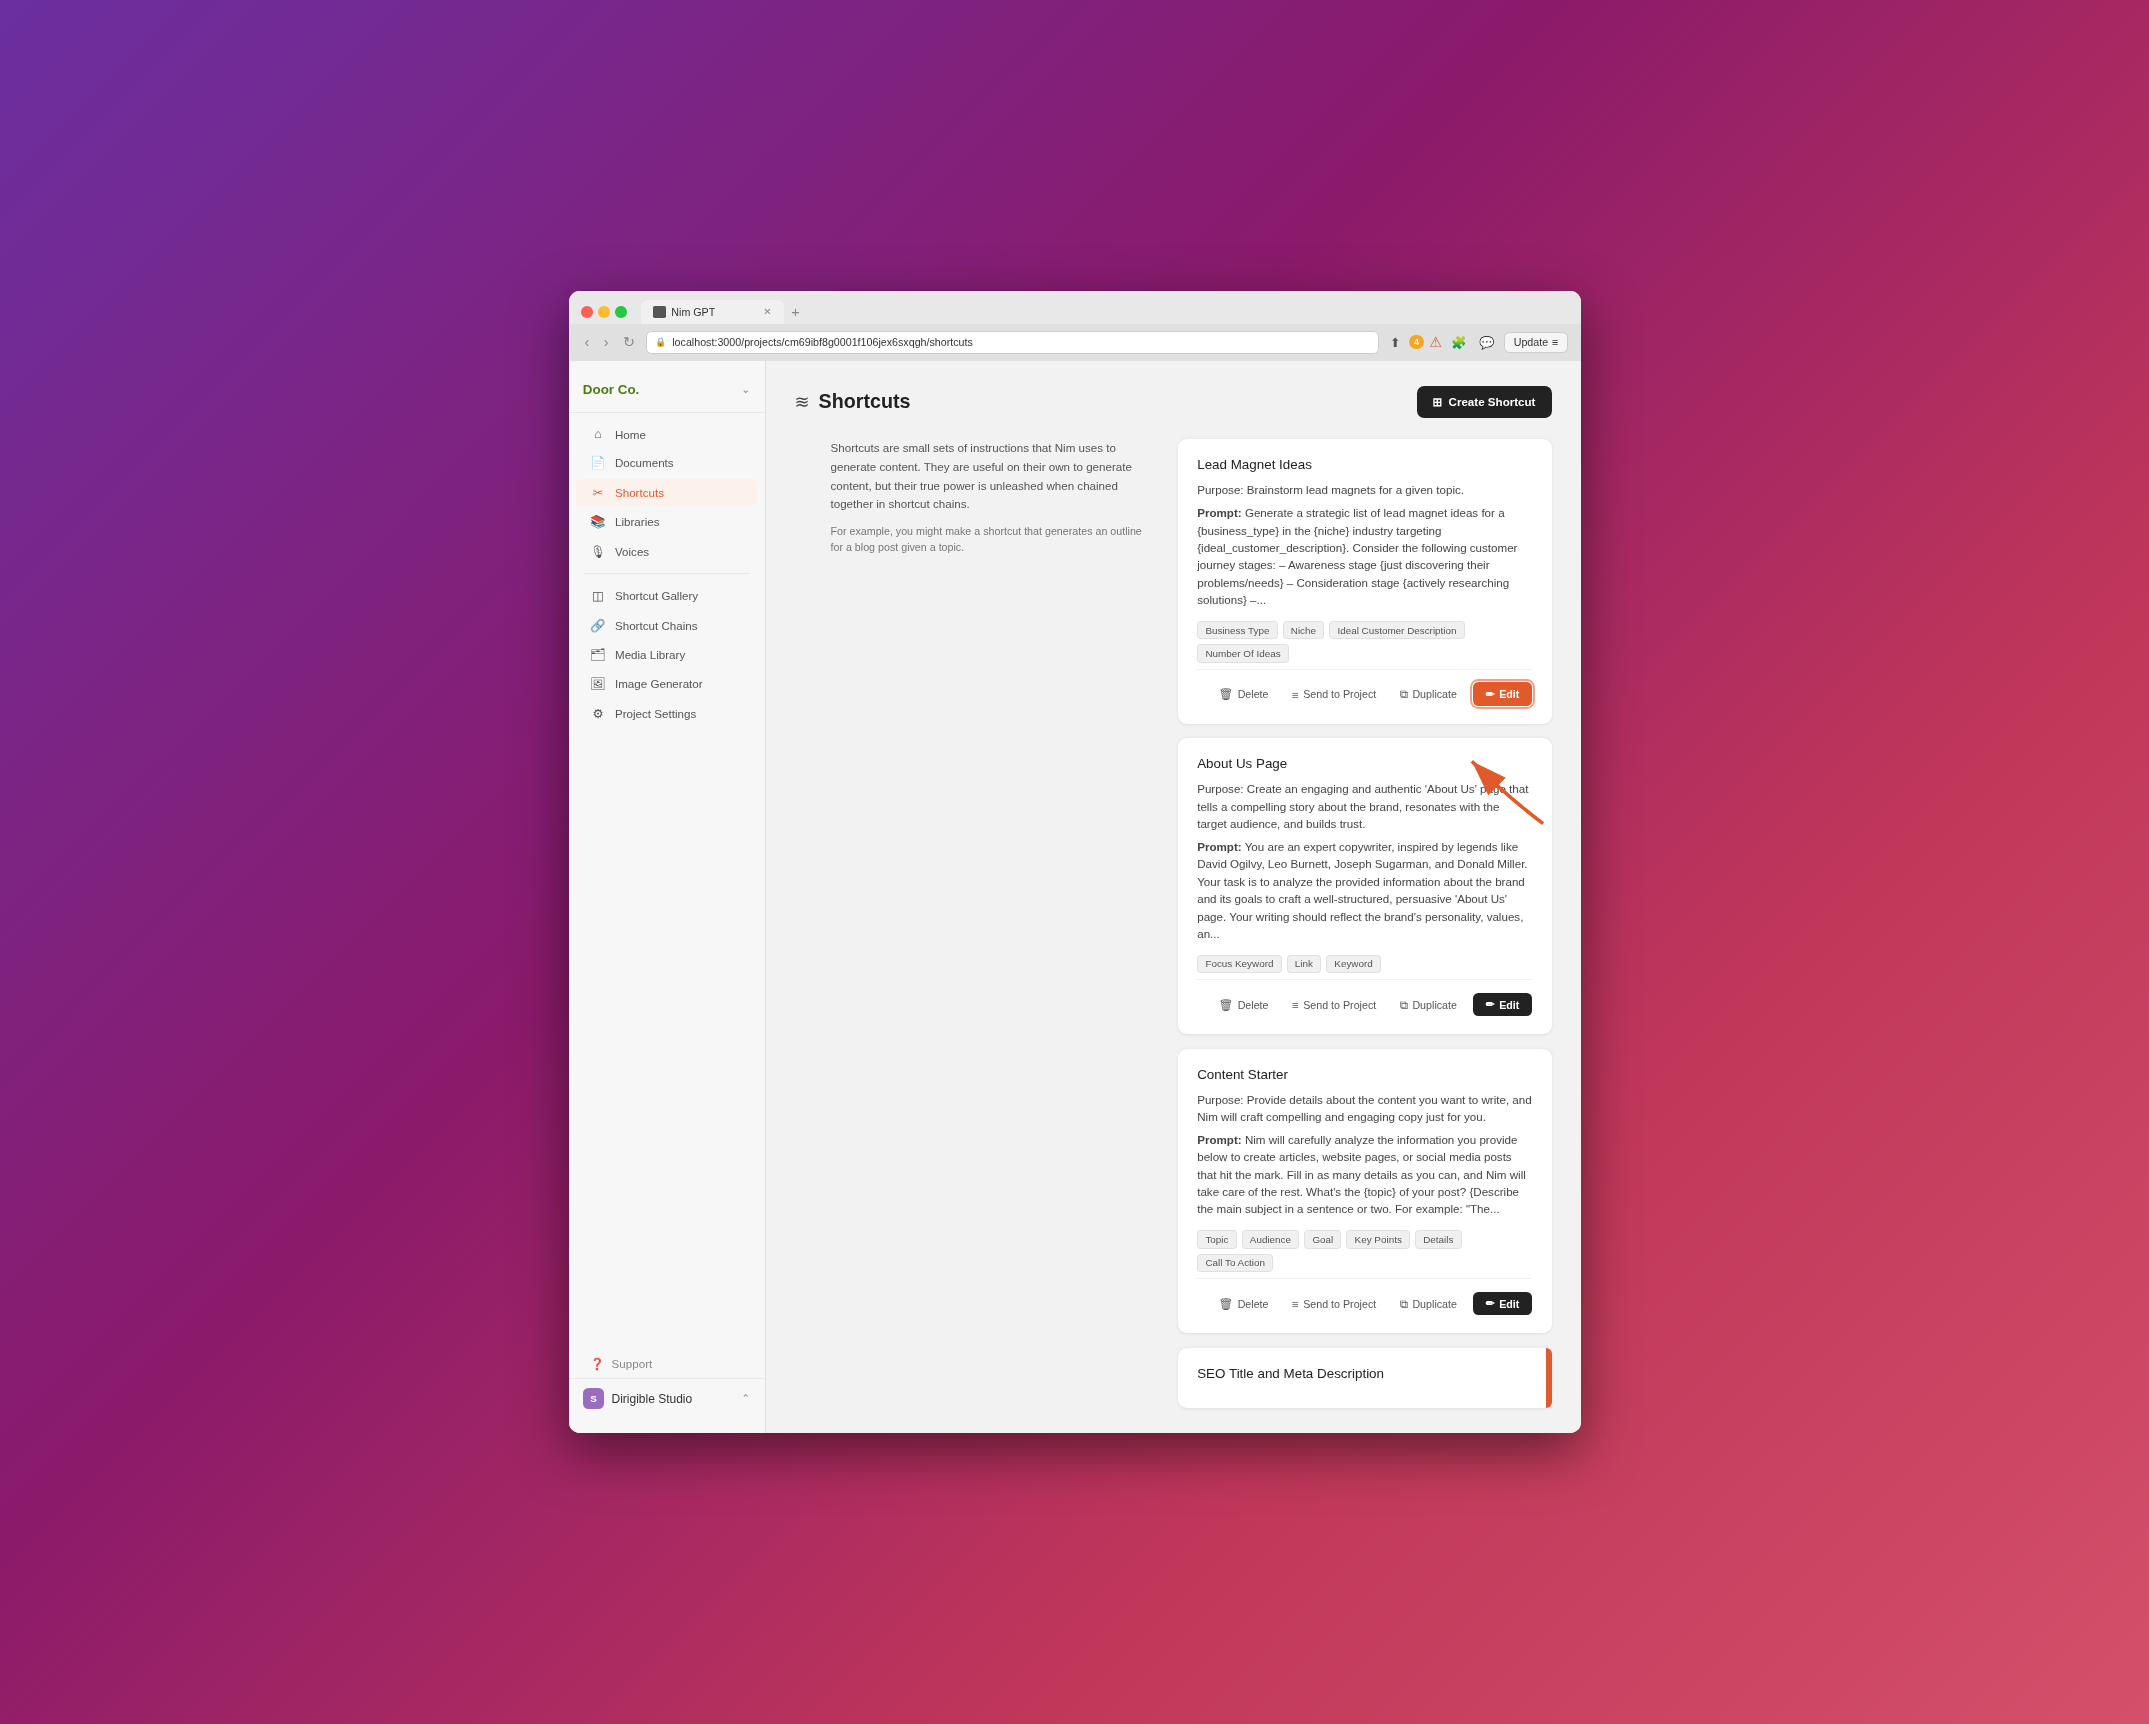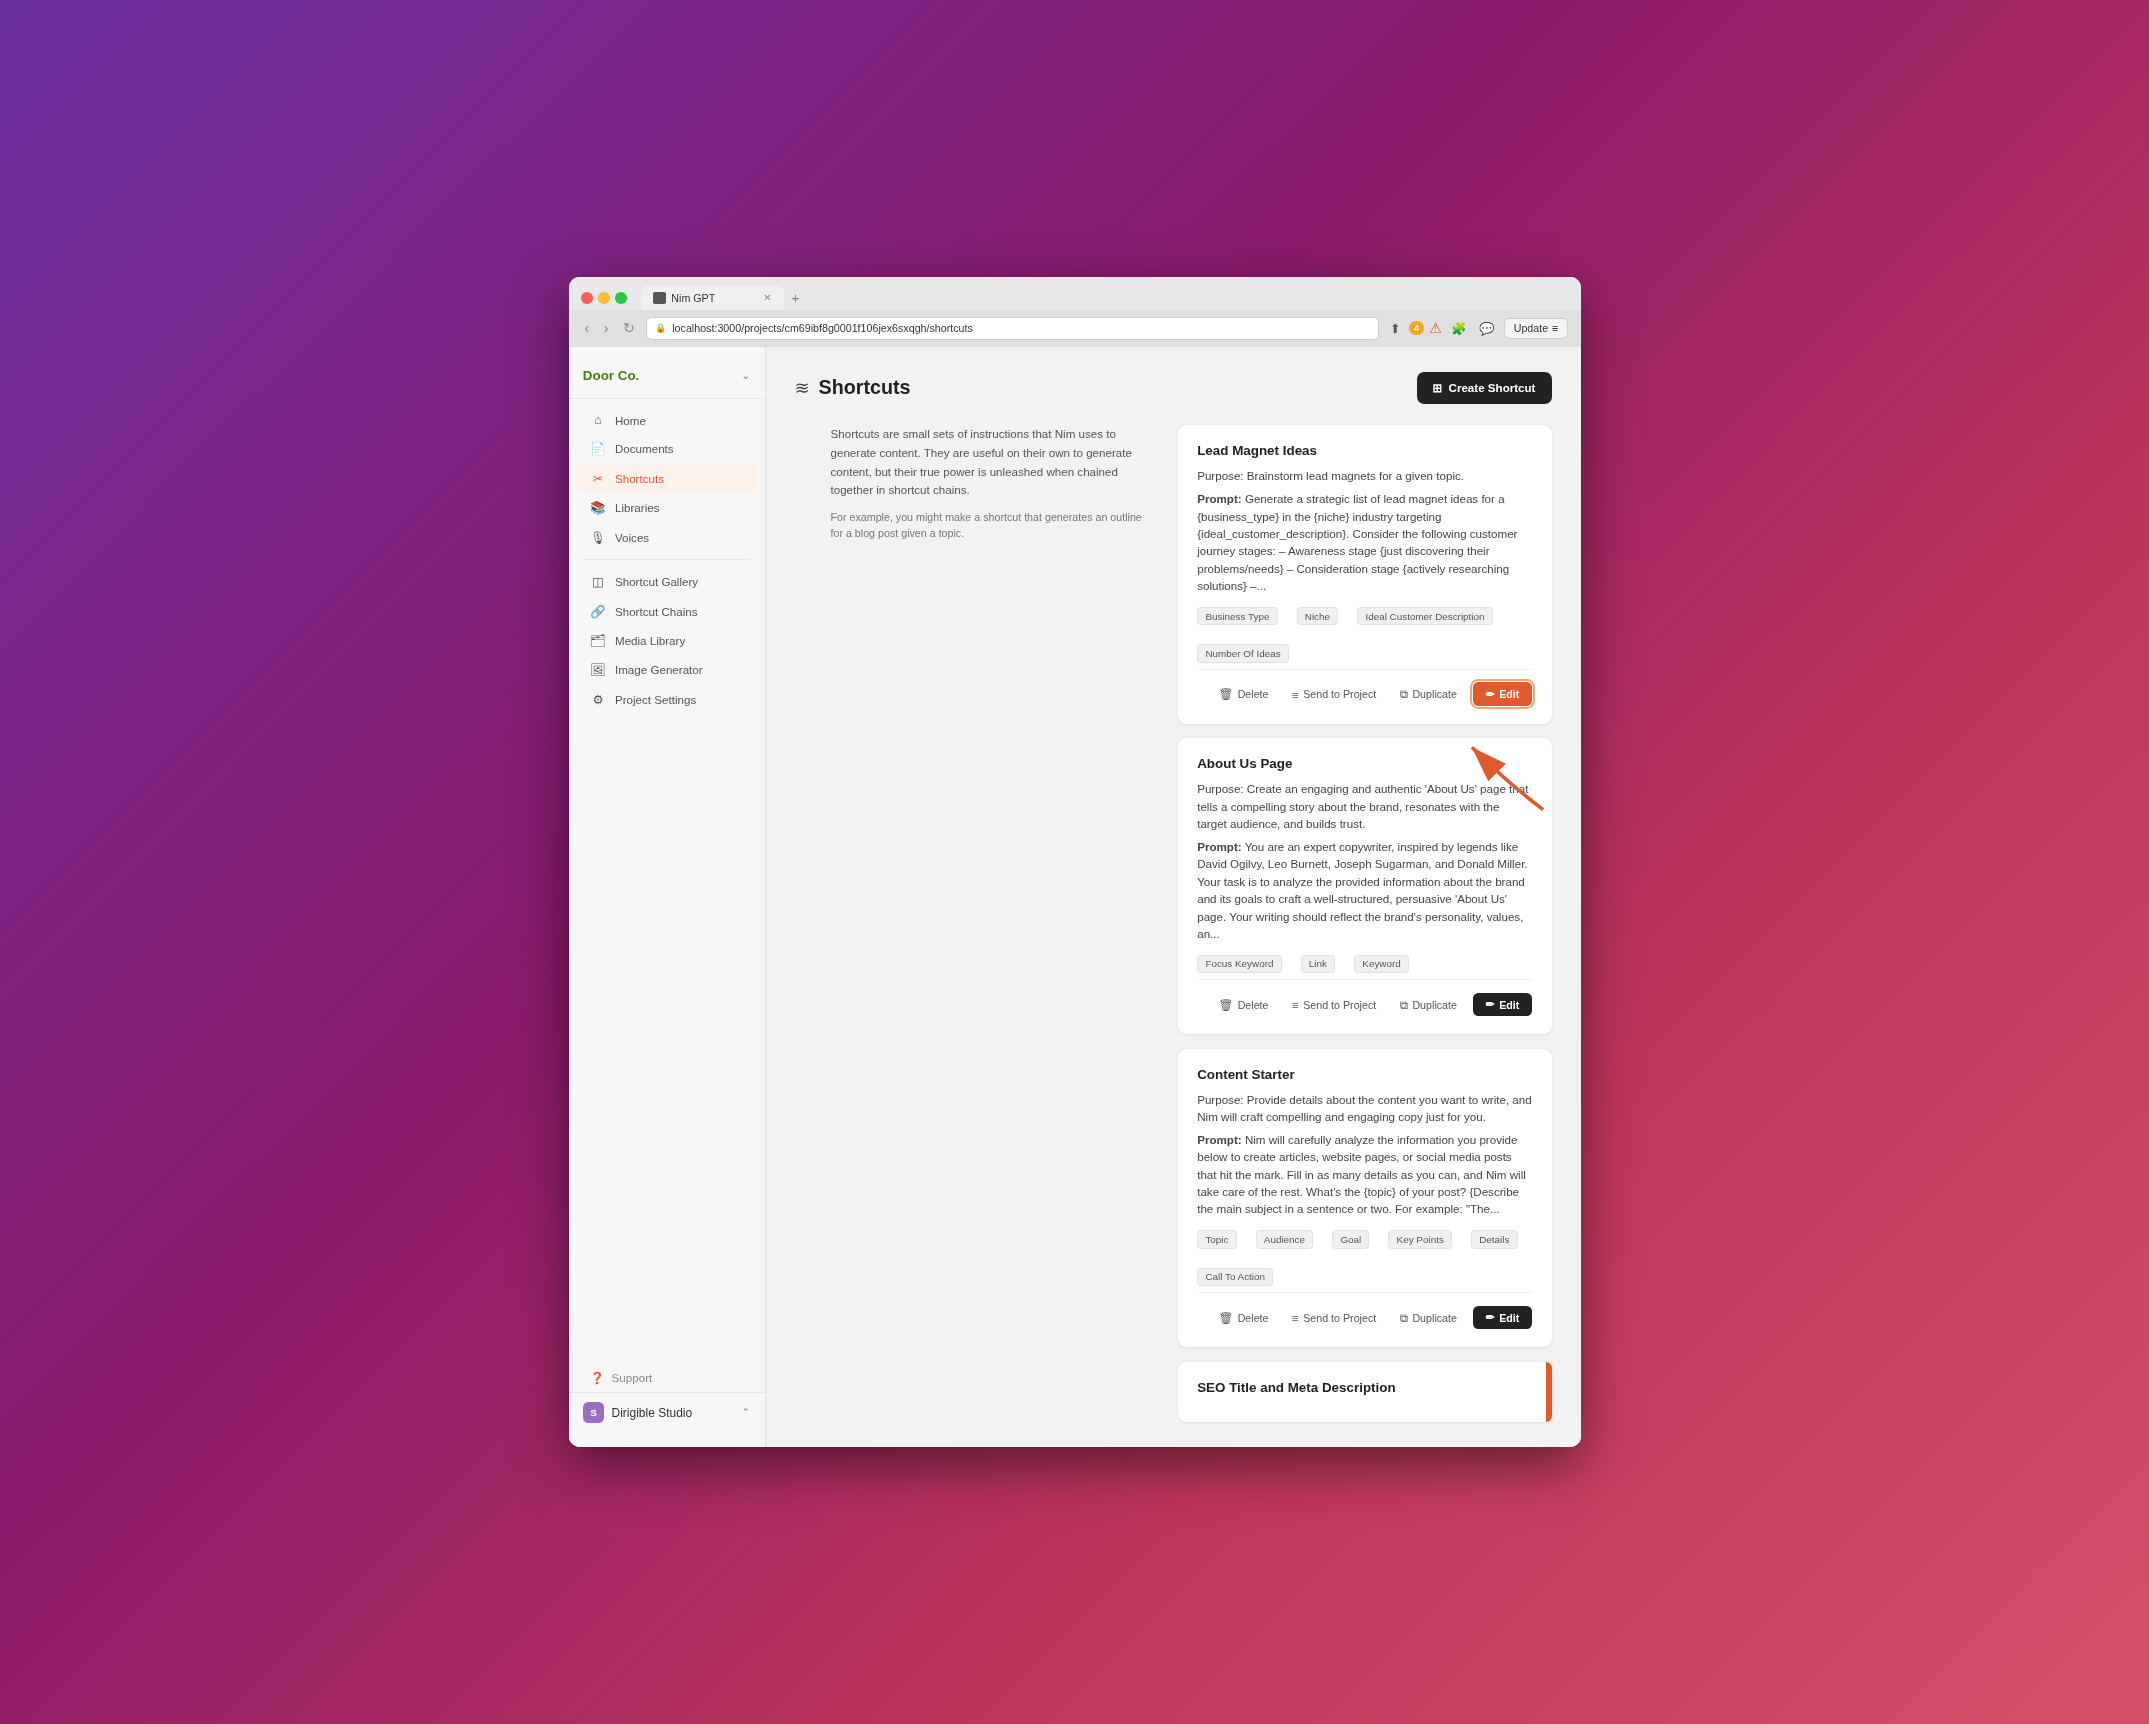--- a/index.html
+++ b/index.html
@@ -290,21 +290,21 @@
       gap: 14.3px;
     }
     .shortcut-card {
       background: white;
       border-radius: 9px;
       padding: 18px 19.7px;
       box-shadow: 0 0.9px 3.6px rgba(0,0,0,0.08);
     }
     .card-title {
       font-size: 13.4px;
-      font-weight: 700;
+      font-weight: 400;
       color: #222;
       margin-bottom: 9px;
     }
     .card-purpose {
       font-size: 11.6px;
       color: #444;
       line-height: 1.5;
       margin-bottom: 5.4px;
     }
     .card-purpose .label {
@@ -315,21 +315,21 @@
       color: #444;
       line-height: 1.5;
       margin-bottom: 12.5px;
     }
     .card-prompt .label {
       font-weight: 700;
     }
     .card-tags {
       display: flex;
       flex-wrap: wrap;
-      gap: 19px;
+      gap: 5px;
       margin-bottom: 6px;
     }
     .tag {
       background: #f0f0f0;
       border: 0.9px solid #e0e0e0;
       border-radius: 3.6px;
       padding: 2.7px 7.2px;
       font-size: 9.9px;
       color: #555;
     }

